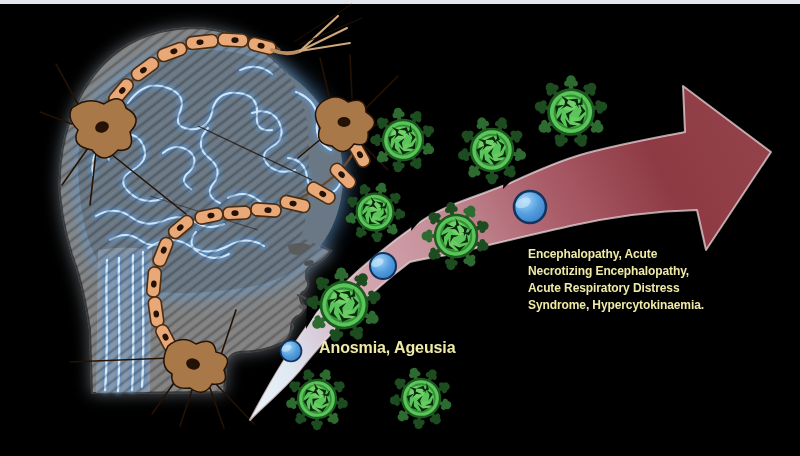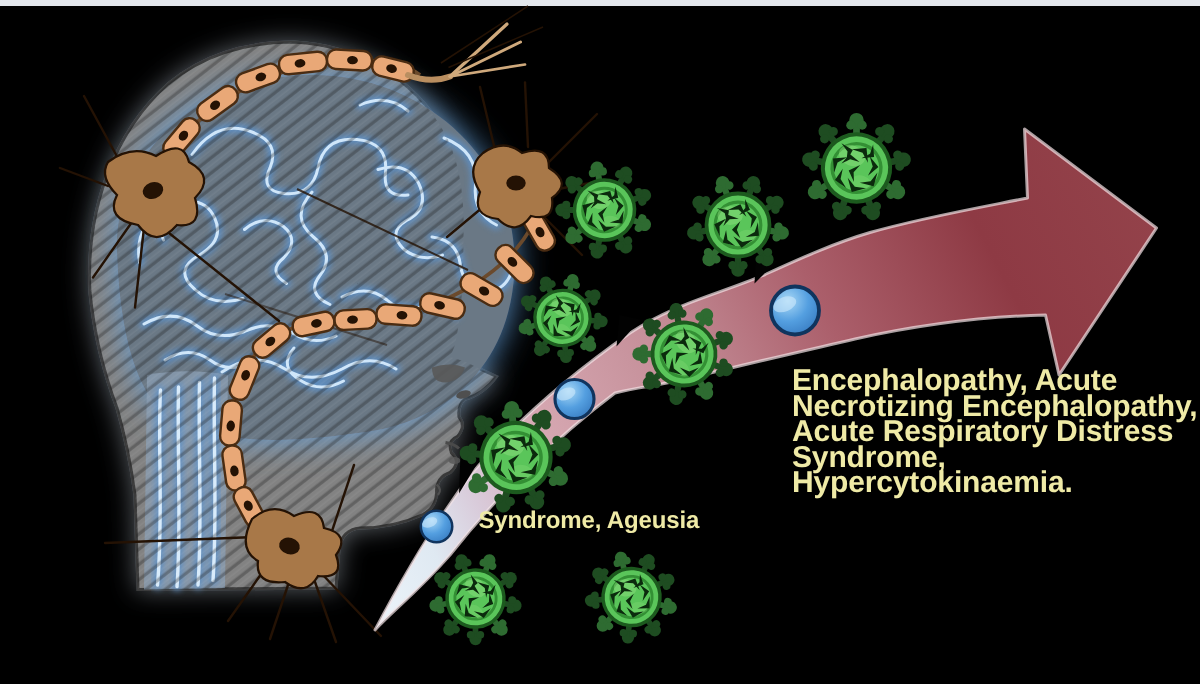--- a/index.html
+++ b/index.html
@@ -12,21 +12,21 @@
   .label{
     position:absolute;
     color:var(--label-text,#efeaa6);
     font-weight:bold;
     white-space:pre-line;
     line-height:17px;
     letter-spacing:-0.1px;
   }
   #label-mild{left:319px;top:339px;font-size:16px;}
   #label-moderate{left:418px;top:280px;font-size:15.5px;}
-  #label-severe{left:528px;top:246px;font-size:20px;}
+  #label-severe{left:528px;top:246px;font-size:12px;}
   
   .c-head{fill:var(--head-gray,#828282);}
   .c-myelin{fill:var(--myelin,#e9a877);}
   .c-neuron{fill:var(--neuron-body,#a87848);}
   .c-vbody{fill:var(--virus-body,#5ac55a);}
   .c-vspike{fill:var(--virus-spike,#1e4c21);}
   .c-vspike-light{fill:#2e6b31;}
   .st-tail{stop-color:var(--arrow-tail,#edf4fa);}
   .st-tail2{stop-color:#dfe9f2;}
   .st-blend{stop-color:#d9cbda;}
@@ -396,18 +396,18 @@
     <use href="#virusDef" transform="translate(375 212) rotate(35) scale(0.92)"></use>
     <use href="#virusDef" transform="translate(492 150) scale(1.05)"></use>
     <use href="#virusDef" transform="translate(571 112) rotate(20) scale(1.12)"></use>
     <use href="#virusDef" transform="translate(456 236) rotate(50) scale(1.05)"></use>
     <use href="#virusDef" transform="translate(344 305) rotate(15) scale(1.15)"></use>
     <use href="#virusDef" transform="translate(317 399) rotate(40) scale(0.95)"></use>
     <use href="#virusDef" transform="translate(421 398) rotate(5) scale(0.95)"></use>
   </g>
 </svg>
 
-  <div class="label" id="label-mild">Syndrome, Ageusia</div>
+  <div class="label" id="label-mild">Anosmia, Ageusia</div>
   <div class="label" id="label-severe">Encephalopathy, Acute
 Necrotizing Encephalopathy,
 Acute Respiratory Distress
 Syndrome, Hypercytokinaemia.</div>
 </div>
 
 </body></html>

